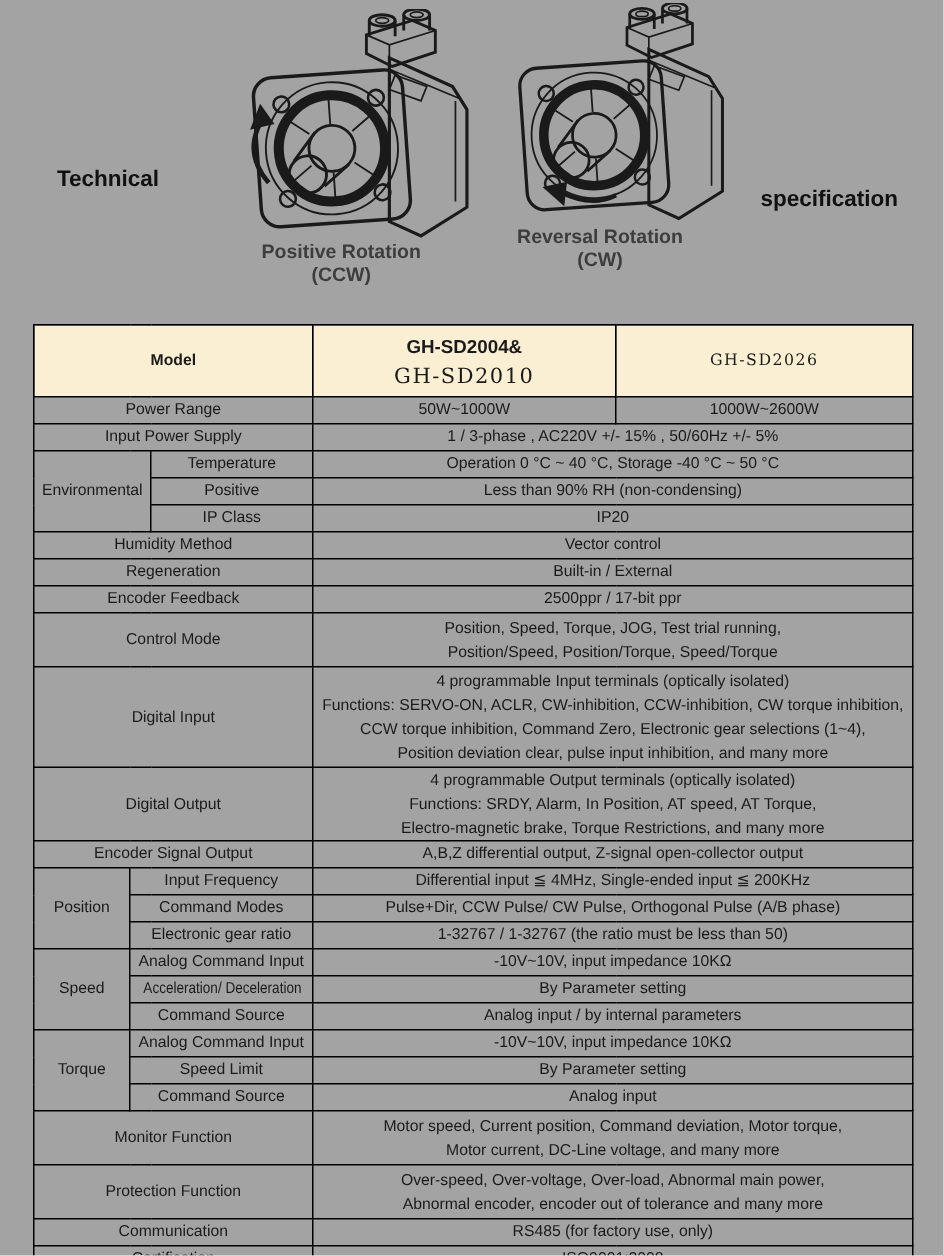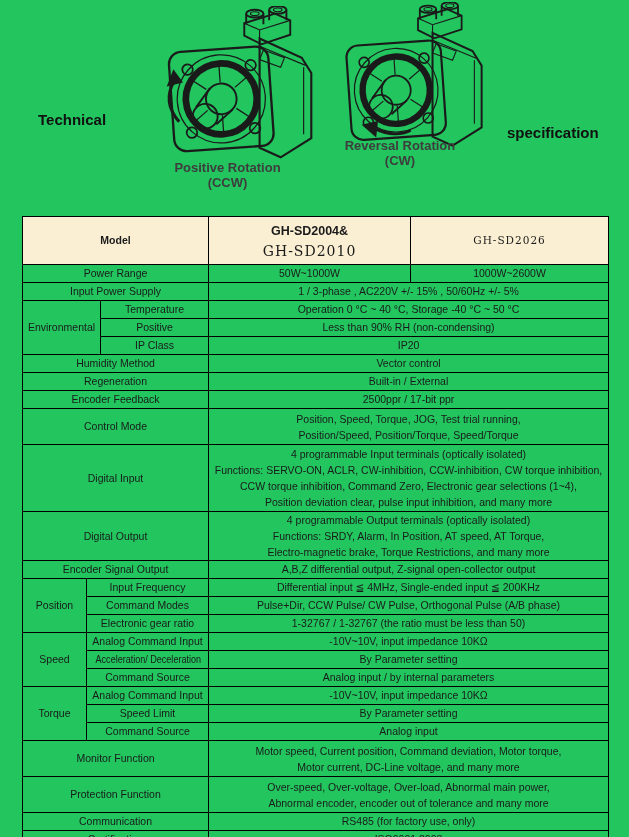--- a/index.html
+++ b/index.html
@@ -1,16 +1,16 @@
 <!DOCTYPE html>
 <html style="--header-bg: #FAEFD3;"><head>
 <meta charset="utf-8">
 <style>
   html,body{margin:0;padding:0;background:#fff;}
-  .page{position:relative;width:629px;height:837px;background:#22c55e;overflow:hidden;
+  .page{position:relative;width:629px;height:837px;background:#a3a3a3;overflow:hidden;
         font-family:"Liberation Sans",sans-serif;color:#1a1a1a;}
   .side-title{position:absolute;font-weight:bold;font-size:15px;color:#111;}
   .tech{left:38px;top:111px;}
   .spec{left:483px;top:124px;padding-left:24px;}
   .motor{position:absolute;}
   .motor-caption{position:absolute;text-align:center;font-weight:bold;font-size:13px;
                  line-height:14.5px;color:#3d3d3d;}
   table.spec-table{position:absolute;left:22px;top:196px;width:586px;
                    border-collapse:collapse;table-layout:fixed;margin-top:20px;}
   table.spec-table td{border:1px solid #000;text-align:center;vertical-align:middle;
@@ -81,21 +81,21 @@
     <use href="#motorbody"></use>
 
     <path class="ln" d="M80 141 Q62 150 40 139" stroke-width="3.2"></path>
     <polygon points="26,135 44,131 42,149" fill="#1a1a1a"></polygon>
   </svg>
 
   <div class="motor-caption" style="left:155px;top:161px;width:145px;text-align:center;">
     <div>Positive Rotation</div>
     <div>(CCW)</div>
   </div>
-  <div class="motor-caption" style="left:330px;top:139px;width:140px;">
+  <div class="motor-caption" style="left:330px;top:151px;width:140px;">
     <div>Reversal Rotation</div>
     <div>(CW)</div>
   </div>
 
   <table class="spec-table">
     <colgroup>
         <col style="width:64px">
         <col style="width:14px">
         <col style="width:108px">
         <col style="width:202px">

